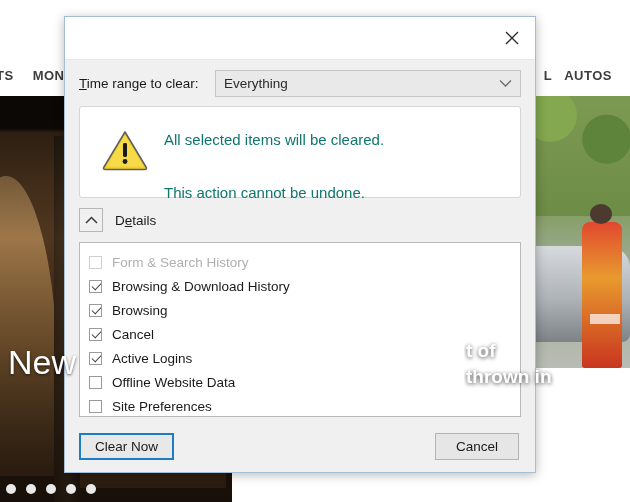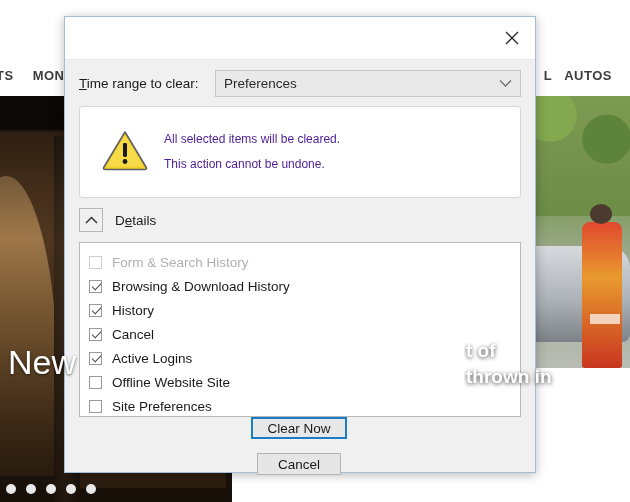--- a/index.html
+++ b/index.html
@@ -289,23 +289,24 @@
     border: 1px solid #d6d6d6;
     border-radius: 3px;
     box-sizing: border-box;
     display: flex;
     align-items: center;
     padding-left: 22px;
   }
   .warn-icon { width: 58px; }
   .warn-texts { margin-left: 4px; }
   .warn-line {
-    font-size: 12px;
-    color: #4c1d95;
+    font-size: 15px;
+    color: #0f766e;
     line-height: 25px;
+    margin-top: 28px;
   }
 
   .row-details {
     display: flex;
     align-items: center;
     height: 44px;
   }
   .details-toggle {
     width: 24px; height: 24px;
     background: #f0f0f0;
@@ -360,21 +361,20 @@
   }
   .check-label.disabled { color: #b0b0b0; }
 
   .footer {
     display: flex;
     justify-content: space-between;
     align-items: center;
     gap: 14px;
     height: 58px;
     padding-right: 2px;
-    flex-direction: column;
   }
   .btn {
     min-width: 84px;
     height: 27px;
     padding: 0 14px;
     font-size: 13.5px;
     color: #1a1a1a;
     background: #e6e6e6;
     border: 1px solid #b3b3b3;
     box-sizing: border-box;
@@ -451,21 +451,21 @@
         <path d="M2 2 L14 14 M14 2 L2 14" stroke="#2b2b2b" stroke-width="1.3" fill="none"></path>
       </svg>
     </div>
   </div>
 
   <div class="dialog-body">
 
     <div class="row-timerange">
       <div class="label-timerange"><u>T</u>ime range to clear:</div>
       <div class="select-box">
-        <span class="select-value">Preferences</span>
+        <span class="select-value">Everything</span>
         <span class="select-chevron">
           <svg width="13" height="9" viewBox="0 0 13 9" aria-hidden="true">
             <path d="M1 1.5 L6.5 7 L12 1.5" stroke="#6e6e6e" stroke-width="1.3" fill="none"></path>
           </svg>
         </span>
       </div>
     </div>
 
     <div class="warning-box">
       <div class="warn-icon">
@@ -495,33 +495,33 @@
       <div class="check-row disabled">
         <span class="cbox disabled"></span>
         <span class="check-label disabled">Form &amp; Search History</span>
       </div>
       <div class="check-row">
         <span class="cbox checked"></span>
         <span class="check-label">Browsing &amp; Download History</span>
       </div>
       <div class="check-row">
         <span class="cbox checked"></span>
-        <span class="check-label">History</span>
+        <span class="check-label">Browsing</span>
       </div>
       <div class="check-row">
         <span class="cbox checked"></span>
         <span class="check-label">Cancel</span>
       </div>
       <div class="check-row">
         <span class="cbox checked"></span>
         <span class="check-label">Active Logins</span>
       </div>
       <div class="check-row">
         <span class="cbox"></span>
-        <span class="check-label">Offline Website Site</span>
+        <span class="check-label">Offline Website Data</span>
       </div>
       <div class="check-row">
         <span class="cbox"></span>
         <span class="check-label">Site Preferences</span>
       </div>
     </div>
 
     <div class="footer">
       <button class="btn default">Clear Now</button>
       <button class="btn">Cancel</button>

